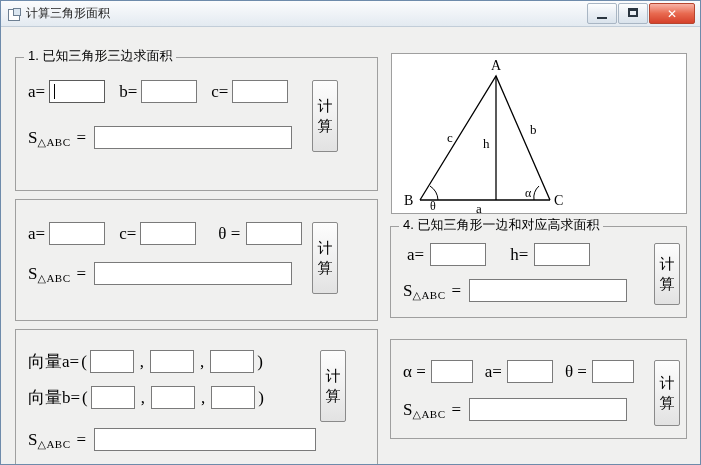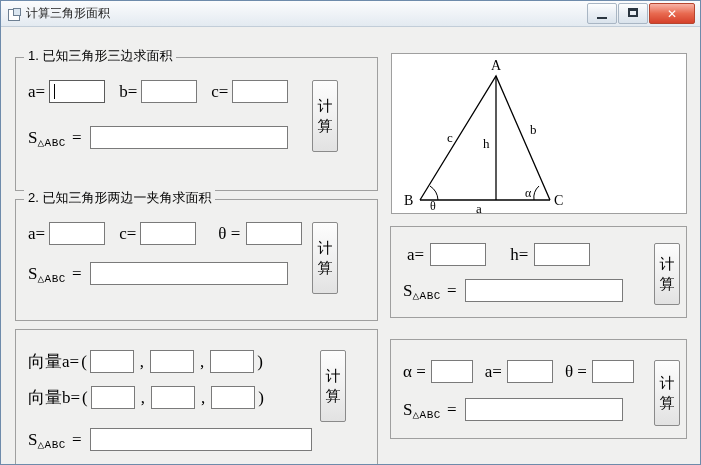--- a/index.html
+++ b/index.html
@@ -135,21 +135,20 @@
     color: #000;
     white-space: nowrap;
     font-family: "Liberation Serif", serif;
   }
   .sub {
     font-size: 11px;
     vertical-align: baseline;
     position: relative;
     top: 3px;
     letter-spacing: 0.5px;
-    font-family: Liberation Mono, monospace;
   }
   .tb {
     border: 1px solid #7a7a7a;
     background: #ffffff;
     box-sizing: border-box;
     height: 23px;
     font-size: 13px;
     font-family: "Liberation Sans", sans-serif;
     padding: 1px 2px;
     outline: none;
@@ -233,21 +232,20 @@
         <input class="tb" style="width: 198px; margin-left: 8px;" value="">
       </div>
 
       <div class="vbtn" style="left:296px; top:22px; width:26px; height:72px;">
         <span>计</span>
         <span>算</span>
       </div>
     </div>
 
     <div class="group" style="left:14px; top:172px; width:363px; height:122px;">
-      <div class="legend">2. 已知三角形两边一夹角求面积</div>
 
       <div class="row" style="left:12px; top:22px;">
         <span class="lbl">a=</span>
         <input class="tb" style="width: 56px; margin-left: 4px;" value="">
         <span class="lbl" style="margin-left:14px;">c=</span>
         <input class="tb" style="width: 56px; margin-left: 4px;" value="">
         <span class="lbl" style="margin-left:22px;">θ =</span>
         <input class="tb" style="width: 56px; margin-left: 6px;" value="">
       </div>
 
@@ -312,20 +310,21 @@
         <text x="55" y="88" font-family="Liberation Serif, serif" font-size="13" fill="#000">c</text>
         <text x="138" y="80" font-family="Liberation Serif, serif" font-size="13" fill="#000">b</text>
         <text x="91" y="94" font-family="Liberation Serif, serif" font-size="13" fill="#000">h</text>
         <text x="84" y="159" font-family="Liberation Serif, serif" font-size="13" fill="#000">a</text>
         <text x="38" y="156" font-family="Liberation Serif, serif" font-size="12" fill="#000">θ</text>
         <text x="133" y="143" font-family="Liberation Serif, serif" font-size="12" fill="#000">α</text>
       </svg>
     </div>
 
     <div class="group" style="left:389px; top:199px; width:297px; height:92px;">
+      <div class="legend">4. 已知三角形一边和对应高求面积</div>
 
       <div class="row" style="left:16px; top:16px;">
         <span class="lbl">a=</span>
         <input class="tb" style="width: 56px; margin-left: 6px;" value="">
         <span class="lbl" style="margin-left:24px;">h=</span>
         <input class="tb" style="width: 56px; margin-left: 6px;" value="">
       </div>
 
       <div class="row" style="left:12px; top:52px;">
         <span class="lbl"><span>S</span><span class="sub">△ABC</span></span>

